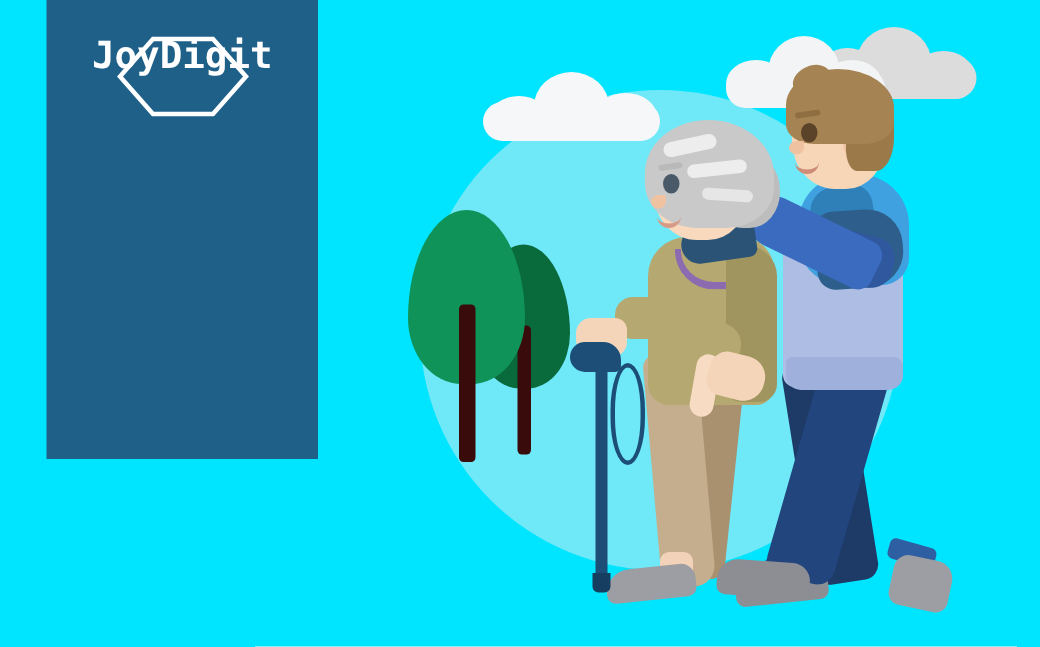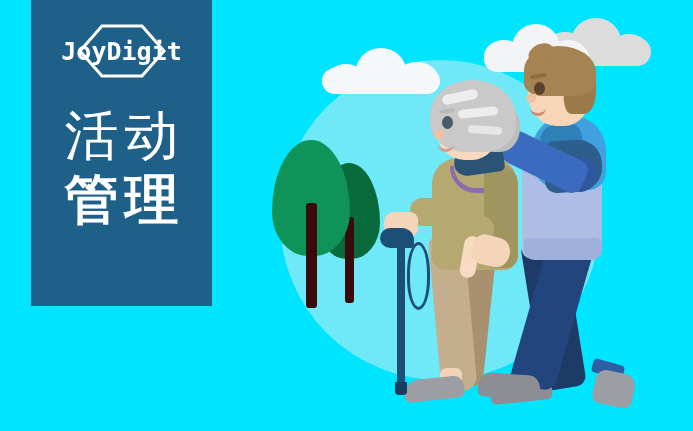--- a/index.html
+++ b/index.html
@@ -365,21 +365,20 @@
     width: 150px;
     display: flex;
     flex-direction: column;
     align-items: center;
   }
   #logo-mark {
     position: relative;
     width: 140px;
     height: 54px;
     display: flex;
-    align-items: center;
     justify-content: center;
   }
   #logo-mark .hexwrap {
     position: absolute;
     left: 50%;
     top: 50%;
     transform: translate(-50%, -50%);
     width: 88px;
     height: 54px;
   }
@@ -527,20 +526,16 @@
       <div id="logo-mark">
         <div class="hexwrap">
           <svg width="88" height="54" viewBox="0 0 88 54">
             <polygon points="24,2 64,2 86,27 64,52 24,52 2,27" fill="none" stroke="#FFFFFF" stroke-width="3"></polygon>
           </svg>
         </div>
         <div id="logo-wordmark">JoyDigit</div>
       </div>
     </div>
 
-    <div id="panel-title">
-      <div class="line">活动</div>
-      <div class="line bold">管理</div>
-    </div>
 
   </div>
 
 </div>
 
 </body></html>

